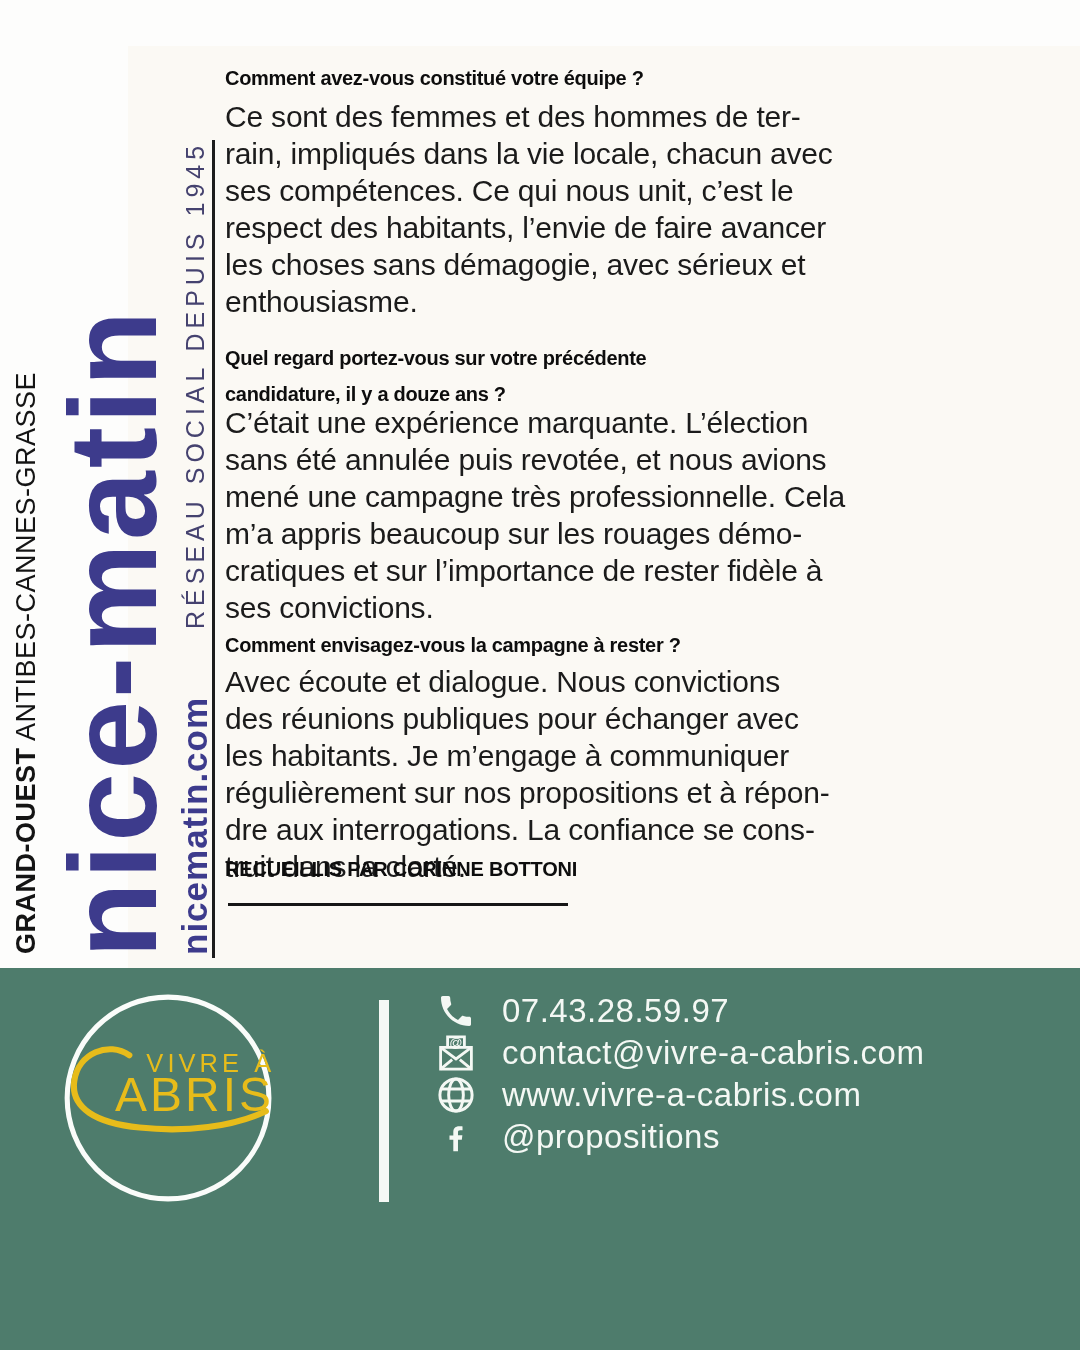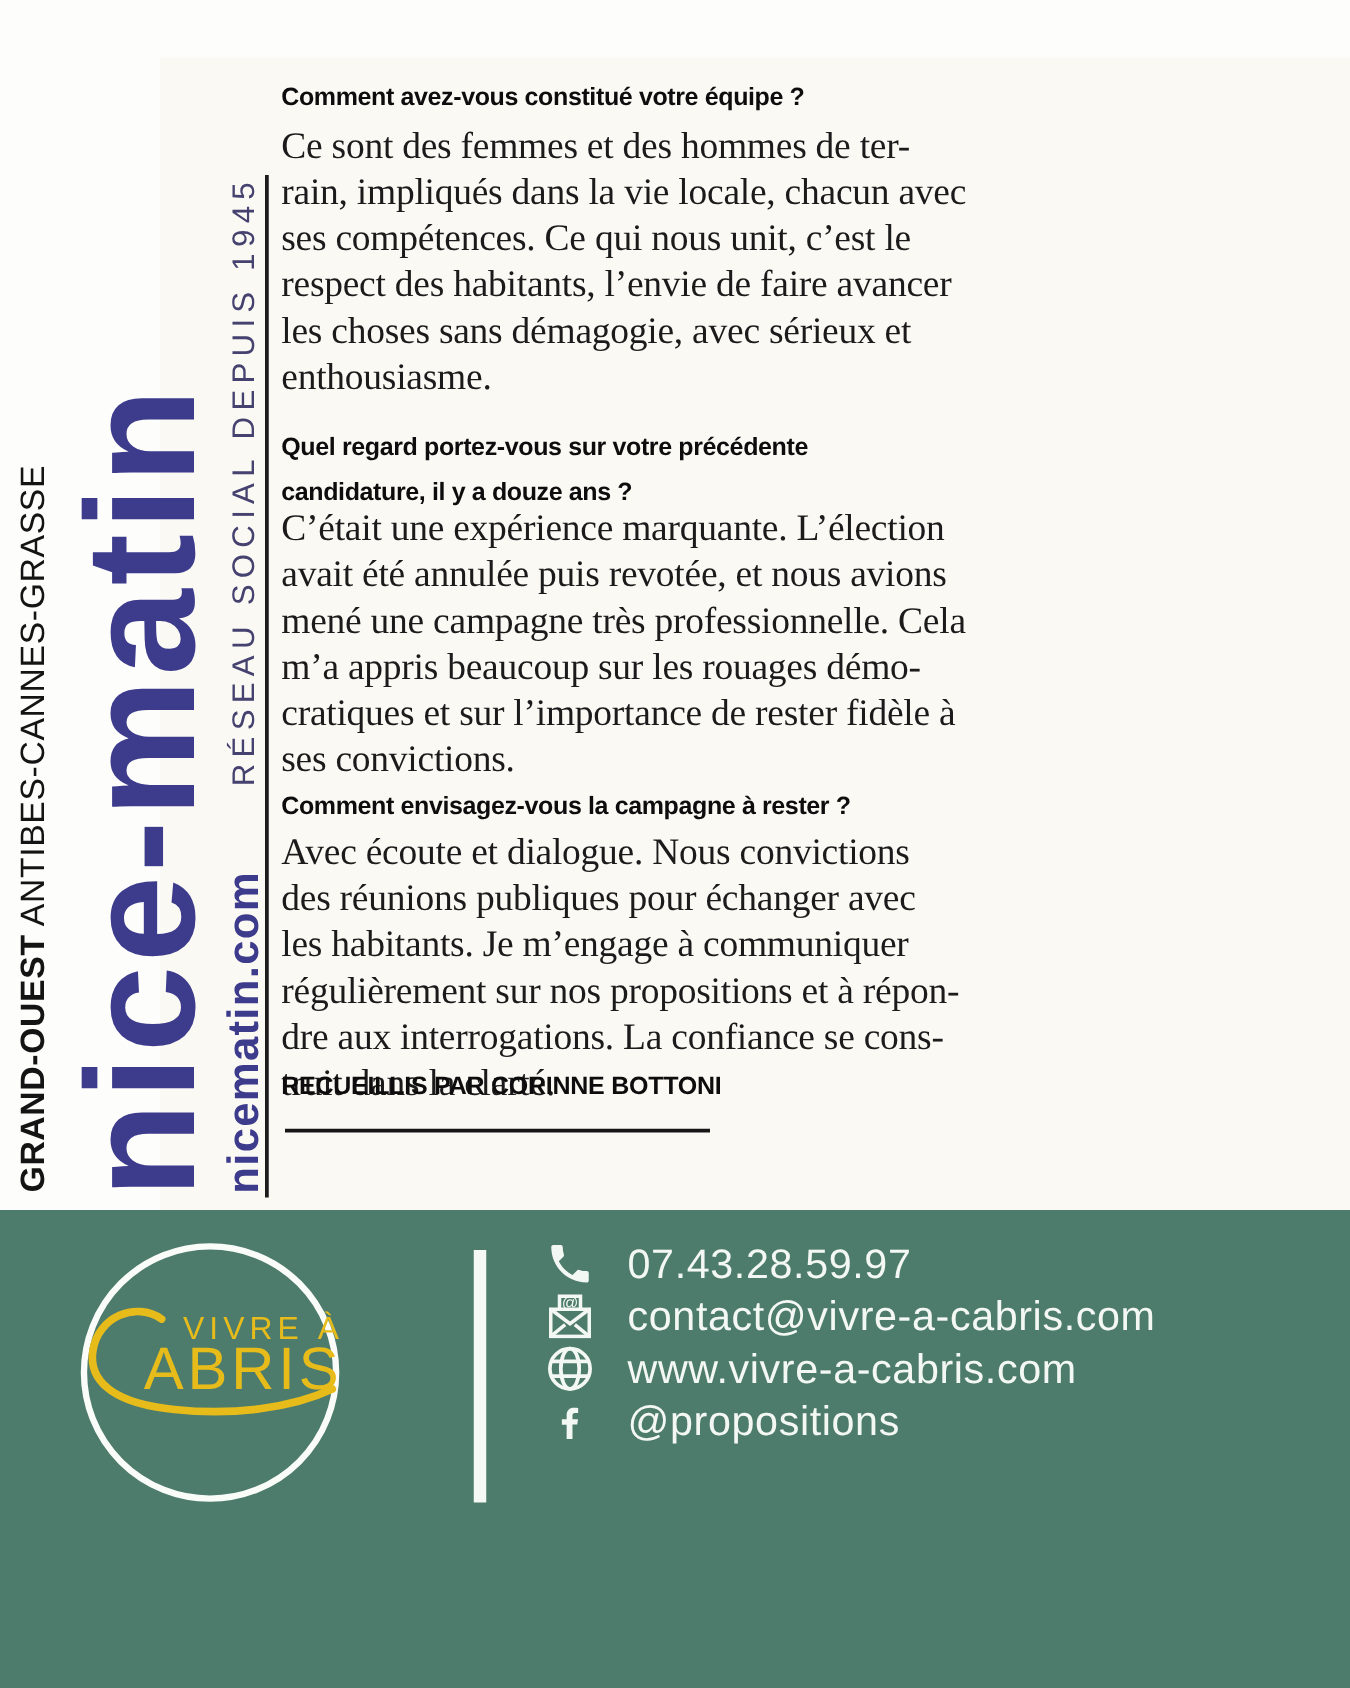--- a/index.html
+++ b/index.html
@@ -40,21 +40,21 @@
     background:#1c1c1c;
   }
   
   .qa-col { position:absolute; left:225px; width:650px; }
   .question {
     font-family:"Liberation Sans", sans-serif;
     font-weight:700; font-size:20px; line-height:36px;
     color:#0d0d0d; white-space:pre-line; letter-spacing:-0.3px;
   }
   .answer {
-    font-family:Liberation Serif, serif;
+    font-family:Liberation Sans, sans-serif;
     font-size:30px; line-height:37px; color:#1b1b1b;
     white-space:pre-line; letter-spacing:-0.2px;
   }
   .byline {
     position:absolute; left:225px; top:858px; width:648px;
     text-align:left; font-weight:700; font-size:20px;
     letter-spacing:-0.2px; color:#0d0d0d;
   }
   .sig-rule {
     position:absolute; left:228px; top:903px; width:340px; height:3px;
@@ -112,21 +112,21 @@
 les choses sans démagogie, avec sérieux et
 enthousiasme.</div>
   </div>
 
   <div class="qa-col" style="top:340px">
     <div class="question">Quel regard portez-vous sur votre précédente
 candidature, il y a douze ans ?</div>
   </div>
   <div class="qa-col" style="top:404px">
     <div class="answer">C’était une expérience marquante. L’élection
-avait été annulée puis revotée, et nous avions
+sans été annulée puis revotée, et nous avions
 mené une campagne très professionnelle. Cela
 m’a appris beaucoup sur les rouages démo-
 cratiques et sur l’importance de rester fidèle à
 ses convictions.</div>
   </div>
 
   <div class="qa-col" style="top:627px">
     <div class="question">Comment envisagez-vous la campagne à rester ?</div>
   </div>
   <div class="qa-col" style="top:663px">

